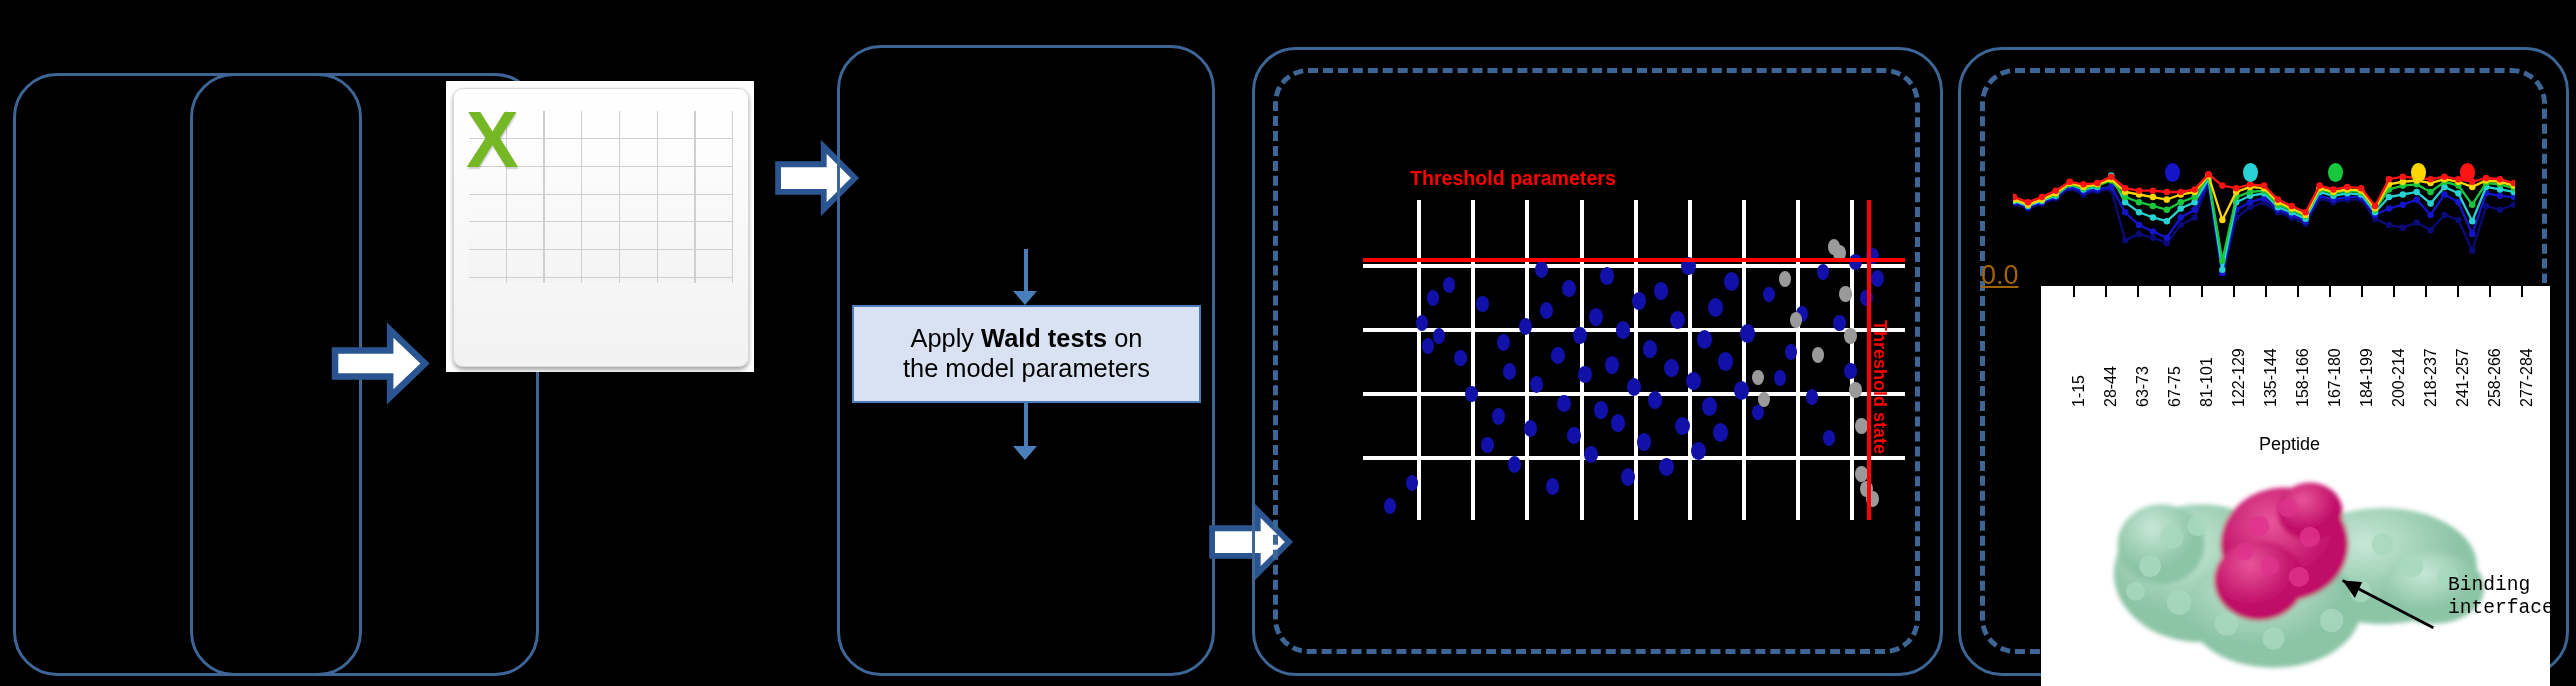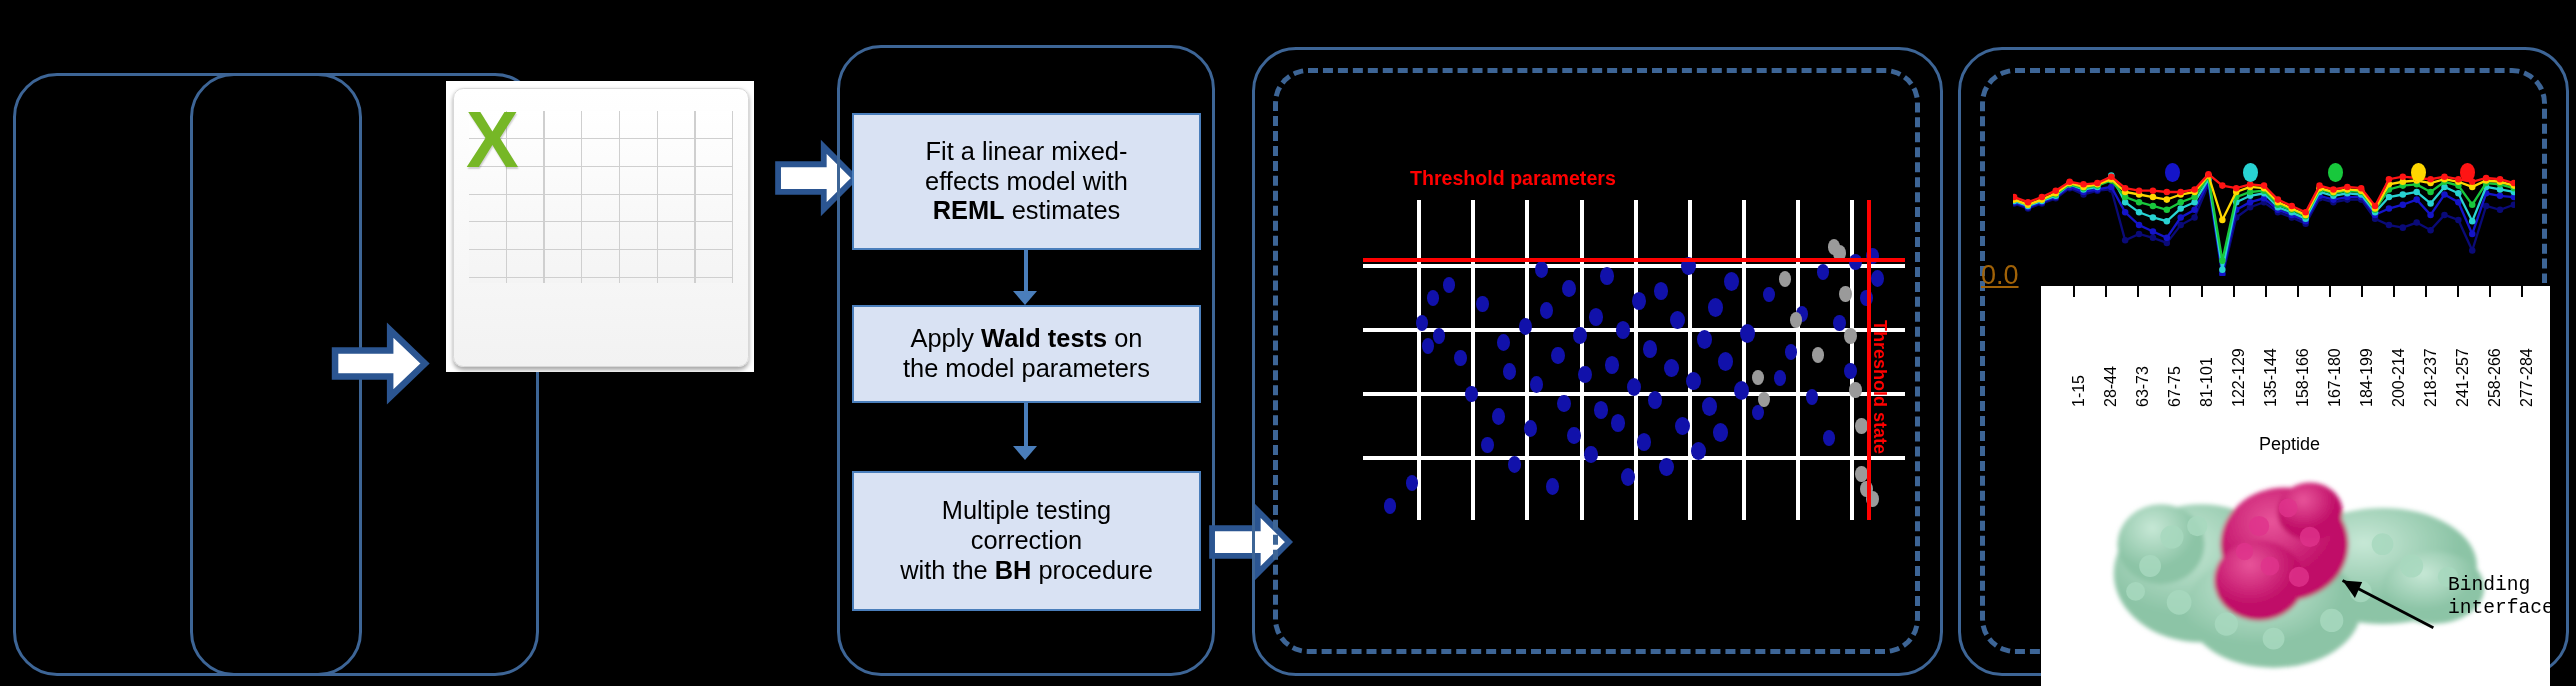--- a/index.html
+++ b/index.html
@@ -165,35 +165,29 @@
   </div>
 
   <div class="arrow" style="left:773px;top:138px;width:87px;height:80px;">
     <svg viewBox="0 0 120 110" width="87" height="80">
       <polygon points="7,36 70,36 70,12 113,55 70,98 70,74 7,74" fill="#ffffff" stroke="#2b5591" stroke-width="8" stroke-linejoin="miter"></polygon>
     </svg>
   </div>
 
   <div class="panel" style="left:837px;top:45px;width:378px;height:631px;"></div>
 
-  <div class="procbox" style="left:852px;top:113px;width:349px;height:137px;">
-    <div id="t-reml"><span>Fit a linear mixed-</span><br><span>effects model with</span><br><b>REML</b><span> estimates</span></div>
-  </div>
   <div class="vconn" style="left:1024px;top:249px;height:48px;"></div>
   <div class="vconn-head" style="left:1013px;top:291px;"></div>
 
   <div class="procbox" style="left:852px;top:305px;width:349px;height:98px;">
     <div id="t-wald"><span>Apply </span><b>Wald tests</b><span> on</span><br><span>the model parameters</span></div>
   </div>
   <div class="vconn" style="left:1024px;top:403px;height:49px;"></div>
   <div class="vconn-head" style="left:1013px;top:446px;"></div>
 
-  <div class="procbox" style="left:852px;top:471px;width:349px;height:140px;">
-    <div id="t-bh"><span>Multiple testing</span><br><span>correction</span><br><span>with the </span><b>BH</b><span> procedure</span></div>
-  </div>
 
   <div class="arrow" style="left:1207px;top:502px;width:87px;height:80px;">
     <svg viewBox="0 0 120 110" width="87" height="80">
       <polygon points="7,36 70,36 70,12 113,55 70,98 70,74 7,74" fill="#ffffff" stroke="#2b5591" stroke-width="8" stroke-linejoin="miter"></polygon>
     </svg>
   </div>
 
   <div class="panel" style="left:1252px;top:47px;width:691px;height:629px;"></div>
   <div class="panel-inner-dash" style="left:1273px;top:68px;width:647px;height:586px;"></div>
 

